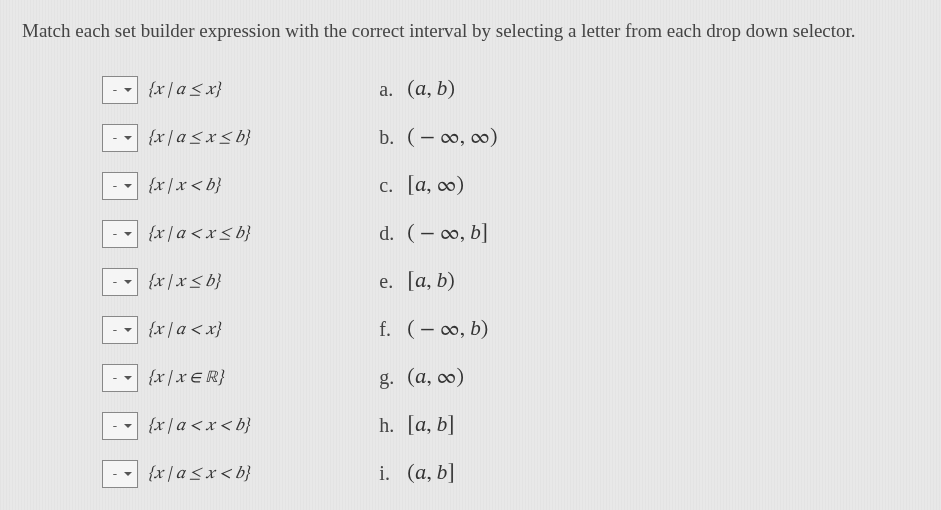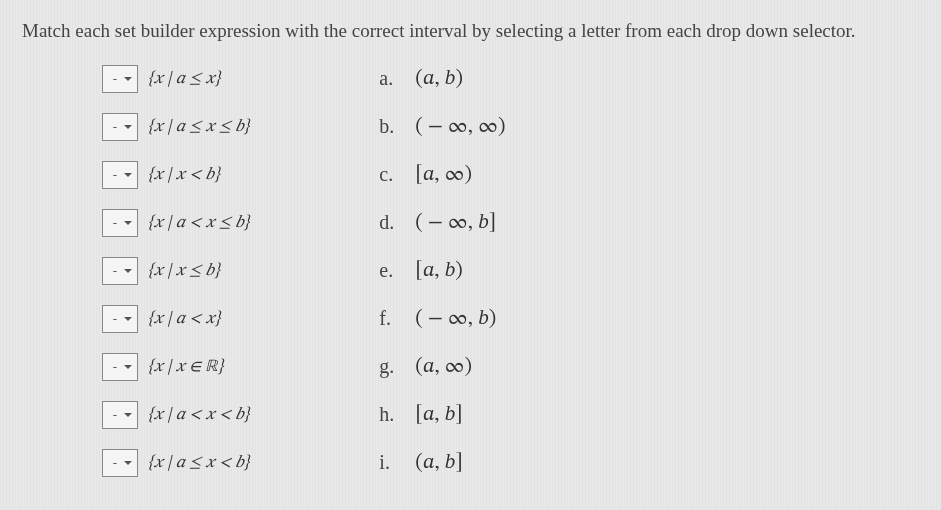--- a/index.html
+++ b/index.html
@@ -9,21 +9,21 @@
       background: #e8e8e8;
       background-image: repeating-linear-gradient(90deg, rgba(200,200,200,0.15) 0px, rgba(200,200,200,0.15) 1px, transparent 1px, transparent 3px);
       font-family: Georgia, 'Times New Roman', serif;
       color: #3a3a3a;
       padding: 18px 22px;
     }
     .instructions {
       font-size: 19px;
       line-height: 1.4;
       color: #444;
-      margin-bottom: 17px;
+      margin-bottom: 28px;
     }
     .content {
       display: flex;
       gap: 130px;
       padding-left: 80px;
     }
     .column { display: flex; flex-direction: column; gap: 14px; }
     .row {
       display: flex;
       align-items: center;
@@ -60,21 +60,20 @@
     }
     .answer-label {
       font-size: 20px;
       color: #444;
       width: 22px;
     }
     .answer-math {
       font-family: 'Cambria Math', 'STIX Two Math', Georgia, serif;
       font-size: 21px;
       color: #333;
-      margin-left: 8px;
     }
   </style>
 </head>
 <body>
 
 <div class="instructions">Match each set builder expression with the correct interval by selecting a letter from each drop down selector.</div>
 
 <div class="content">
   <div class="column">
 

